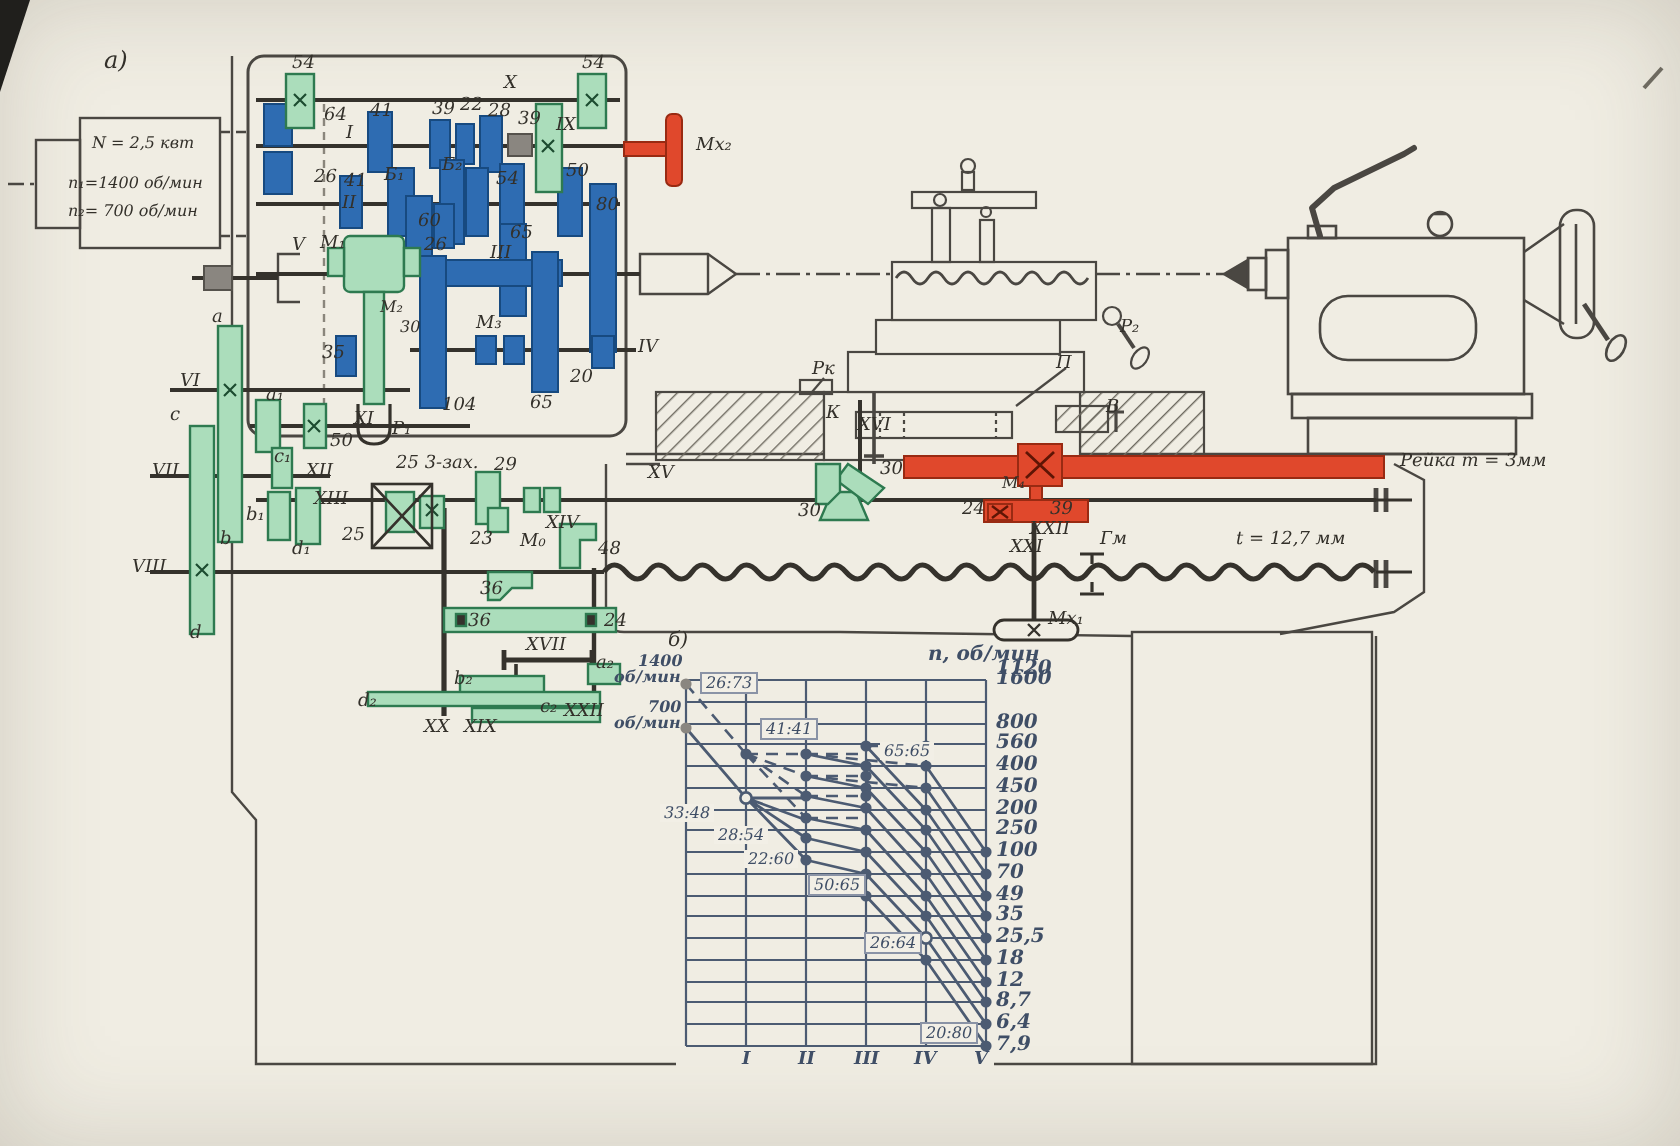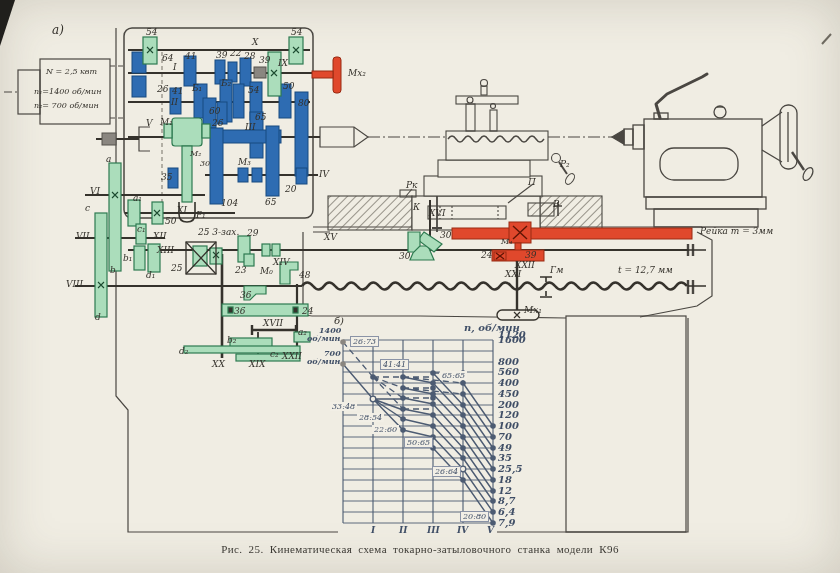--- a/index.html
+++ b/index.html
@@ -301,21 +301,21 @@
   <span class="lb" style="left:76px;top:232px">VII</span>
   <span class="lb" style="left:66px;top:280px">VIII</span>
   <span class="lb" style="left:177px;top:206px">XI</span>
   <span class="lb" style="left:153px;top:232px">XII</span>
   <span class="lb" style="left:157px;top:246px">XIII</span>
   <span class="lb" style="left:273px;top:258px">XIV</span>
   <span class="lb" style="left:324px;top:233px">XV</span>
   <span class="lb" style="left:429px;top:209px">XVI</span>
   <span class="lb" style="left:263px;top:319px">XVII</span>
   <span class="lb" style="left:282px;top:352px">XXII</span>
-  <span class="lb" style="left:249px;top:360px">XIX</span>
+  <span class="lb" style="left:232px;top:360px">XIX</span>
   <span class="lb" style="left:212px;top:360px">XX</span>
   <span class="lb" style="left:505px;top:270px">XXI</span>
   <span class="lb" style="left:515px;top:261px">XXII</span>
 
   <span class="lb" style="left:146px;top:28px">54</span>
   <span class="lb" style="left:291px;top:28px">54</span>
   <span class="lb" style="left:162px;top:54px">64</span>
   <span class="lb" style="left:185px;top:52px">41</span>
   <span class="lb" style="left:216px;top:51px">39</span>
   <span class="lb" style="left:230px;top:49px">22</span>
@@ -387,21 +387,21 @@
   <span class="lb s8 ck" style="left:324px;top:349px">700</span>
   <span class="lb s8 ck" style="left:307px;top:357px">об/мин</span>
 
   <span class="lb s10 ck" style="left:498px;top:335px">1600</span>
   <span class="lb s10 ck" style="left:498px;top:330px">1120</span>
   <span class="lb s10 ck" style="left:498px;top:357px">800</span>
   <span class="lb s10 ck" style="left:498px;top:367px">560</span>
   <span class="lb s10 ck" style="left:498px;top:378px">400</span>
   <span class="lb s10 ck" style="left:498px;top:389px">450</span>
   <span class="lb s10 ck" style="left:498px;top:400px">200</span>
-  <span class="lb s10 ck" style="left:498px;top:410px">120</span>
+  <span class="lb s10 ck" style="left:498px;top:410px">250</span>
   <span class="lb s10 ck" style="left:498px;top:421px">100</span>
   <span class="lb s10 ck" style="left:498px;top:432px">70</span>
   <span class="lb s10 ck" style="left:498px;top:443px">49</span>
   <span class="lb s10 ck" style="left:498px;top:453px">35</span>
   <span class="lb s10 ck" style="left:498px;top:464px">25,5</span>
   <span class="lb s10 ck" style="left:498px;top:475px">18</span>
   <span class="lb s10 ck" style="left:498px;top:486px">12</span>
   <span class="lb s10 ck" style="left:498px;top:496px">8,7</span>
   <span class="lb s10 ck" style="left:498px;top:507px">6,4</span>
   <span class="lb s10 ck" style="left:498px;top:518px">7,9</span>
@@ -415,16 +415,15 @@
   <span class="ratio" style="position:absolute;left:350px;top:336px">26:73</span>
   <span class="ratio" style="position:absolute;left:380px;top:359px">41:41</span>
   <span class="ratio noborder" style="position:absolute;left:440px;top:371px">65:65</span>
   <span class="ratio noborder" style="position:absolute;left:330px;top:402px">33:48</span>
   <span class="ratio noborder" style="position:absolute;left:357px;top:413px">28:54</span>
   <span class="ratio noborder" style="position:absolute;left:372px;top:425px">22:60</span>
   <span class="ratio" style="position:absolute;left:404px;top:437px">50:65</span>
   <span class="ratio" style="position:absolute;left:432px;top:466px">26:64</span>
   <span class="ratio" style="position:absolute;left:460px;top:511px">20:80</span>
 
-  <div class="caption">Рис. 25. Кинематическая схема токарно-затыловочного станка модели К96</div>
 </div>
 
 </div>
 
 </body></html>

